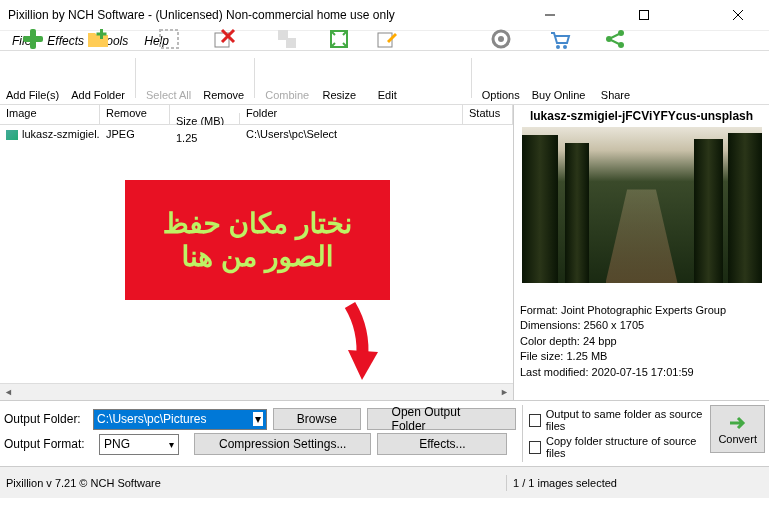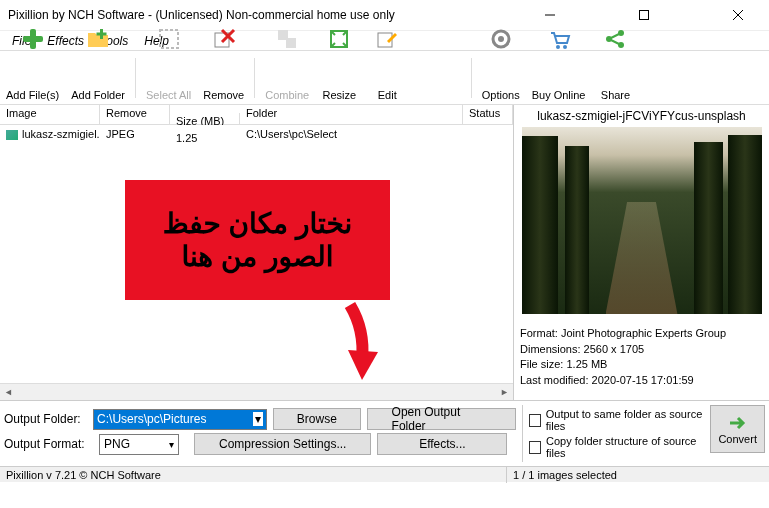--- a/index.html
+++ b/index.html
@@ -28,50 +28,50 @@
 .col-img { width: 100px; }
 .col-fmt { width: 70px; }
 .col-size { width: 70px; margin-top: 8px; }
 .col-folder { flex: 1; }
 .col-status { width: 50px; }
 
 .tblrow { height: 18px; display: flex; font-size: 11px; align-items: center; background: #fff; }
 .tblrow div { padding: 0 6px; white-space: nowrap; overflow: hidden; }
 .fileico { width: 12px; height: 10px; display: inline-block; background: linear-gradient(135deg,#4a9,#2a7); margin-right: 4px; vertical-align: middle; }
 
-.callout { position: absolute; top: 75px; left: 125px; width: 265px; height: 120px; background: #e81123; color: #000000; display: flex; align-items: center; justify-content: center; text-align: center; font-size: 28px; font-weight: bold; padding: 10px; direction: rtl; }
+.callout { position: absolute; top: 75px; left: 125px; width: 265px; height: 120px; background: #e81123; color: #bef264; display: flex; align-items: center; justify-content: center; text-align: center; font-size: 28px; font-weight: bold; padding: 10px; direction: rtl; }
 .arrow { position: absolute; top: 195px; left: 330px; }
 
 .hscroll { height: 17px; background: #f0f0f0; display: flex; align-items: center; border-top: 1px solid #ddd; }
 .hscroll .sbtn { width: 17px; height: 17px; display: flex; align-items: center; justify-content: center; background: #f0f0f0; font-size: 9px; color: #666; }
 .hscroll .track { flex: 1; }
 
-.preview-title { font-weight: normal; font-size: 12px; text-align: center; padding: 4px; }
+.preview-title { font-weight: bold; font-size: 12px; text-align: center; padding: 4px; }
 .preview-img { width: 240px; height: 190px; margin: 0 auto; position: relative; overflow: hidden; }
 .forestbg { position: absolute; inset: 0; background: linear-gradient(180deg, #e8e4d8 0%, #c8c0a8 15%, #3a4a2a 35%, #1a2a12 100%); }
 .forestpath { position: absolute; bottom: 0; left: 35%; width: 30%; height: 60%; background: linear-gradient(180deg, rgba(200,180,140,0.3), rgba(100,80,50,0.8)); clip-path: polygon(30% 0, 70% 0, 100% 100%, 0 100%); }
 .tree { position: absolute; bottom: 0; background: linear-gradient(90deg, #0a1505, #2a3518, #0a1505); }
 
-.meta { font-size: 11px; padding: 12px 6px; line-height: 1.4; }
+.meta { font-size: 11px; padding: 20px 6px; line-height: 1.4; }
 
 .bottom { border-top: 1px solid #ccc; padding: 4px; display: flex; }
 .bleft { flex: 1; }
 .brow { display: flex; align-items: center; margin: 3px 0; font-size: 12px; }
 .brow label { width: 95px; }
 .txtbox { height: 21px; border: 1px solid #7a7a7a; padding: 0 3px; font-size: 12px; display: flex; align-items: center; background: #fff; }
 .txtbox.sel { background: #0078d7; color: #fff; text-align: center; }
 .combo { width: 80px; height: 21px; border: 1px solid #7a7a7a; display: flex; align-items: center; padding: 0 4px; font-size: 12px; position: relative; }
 .combo::after { content: "▾"; position: absolute; right: 4px; font-size: 10px; }
 .btn { height: 22px; border: 1px solid #adadad; background: #e1e1e1; padding: 0 24px; font-size: 12px; display: flex; align-items: center; justify-content: center; margin-left: 6px; min-width: 65px; }
 .btn.wide { min-width: 130px; }
 .chk { display: flex; align-items: center; font-size: 11px; margin: 3px 0; }
 .chk .box { width: 13px; height: 13px; border: 1px solid #333; margin-right: 5px; }
 .convertbtn { width: 56px; height: 48px; border: 1px solid #adadad; background: #e1e1e1; display: flex; flex-direction: column; align-items: center; justify-content: center; font-size: 11px; margin-left: 6px; }
 
-.statusbar { height: 16px; display: flex; align-items: center; border-top: 1px solid #ccc; font-size: 11px; padding: 0 6px; background: #f0f0f0; }
+.statusbar { height: 32px; display: flex; align-items: center; border-top: 1px solid #ccc; font-size: 11px; padding: 0 6px; background: #f0f0f0; }
 .statusbar .sl { flex: 1; }
 .statusbar .sep { width: 1px; height: 16px; background: #ccc; margin: 0 6px; }
 </style>
 </head>
 <body>
 
 <div class="titlebar">
   <div class="title">Pixillion by NCH Software - (Unlicensed) Non-commercial home use only</div>
   <div class="winbtn">
       <svg viewBox="0 0 10 10">
@@ -239,20 +239,21 @@
       <div class="forestbg"></div>
       <div class="tree" style="left:0;width:15%;height:95%"></div>
       <div class="tree" style="left:18%;width:10%;height:90%"></div>
       <div class="tree" style="left:72%;width:12%;height:92%"></div>
       <div class="tree" style="right:0;width:14%;height:96%"></div>
       <div class="forestpath"></div>
     </div>
     <div class="meta">
       <div>Format: Joint Photographic Experts Group</div>
       <div>Dimensions: 2560 x 1705</div>
+      <div>Color depth: 24 bpp</div>
       <div>File size: 1.25 MB</div>
       <div>Last modified: 2020-07-15 17:01:59</div>
     </div>
   </div>
 </div>
 
 <div class="bottom">
   <div class="bleft">
     <div class="brow">
       <label>Output Folder:</label>

